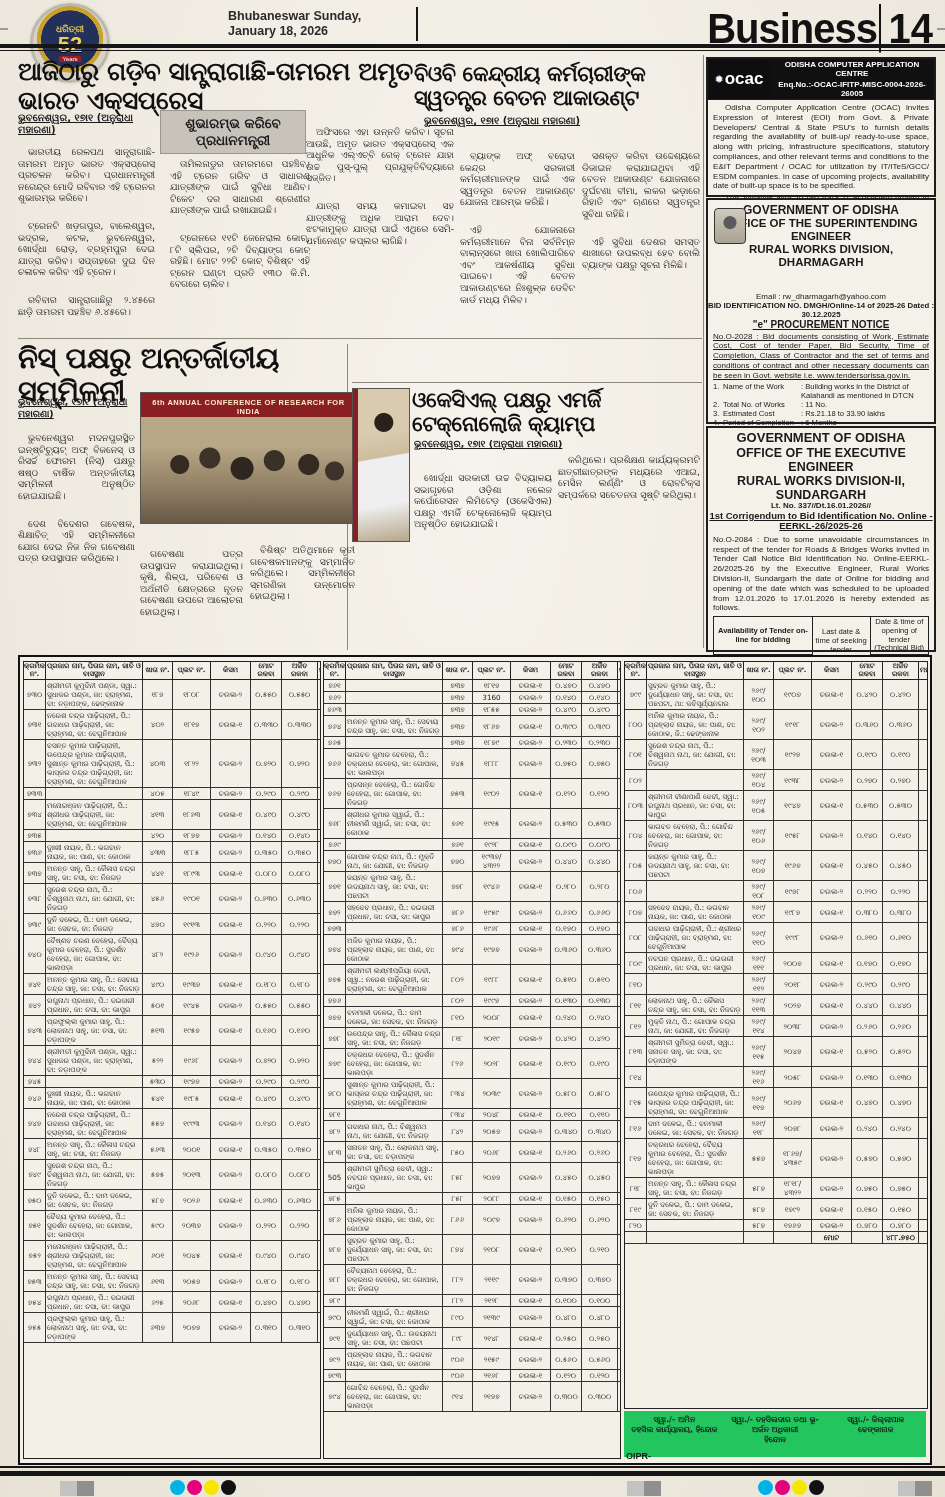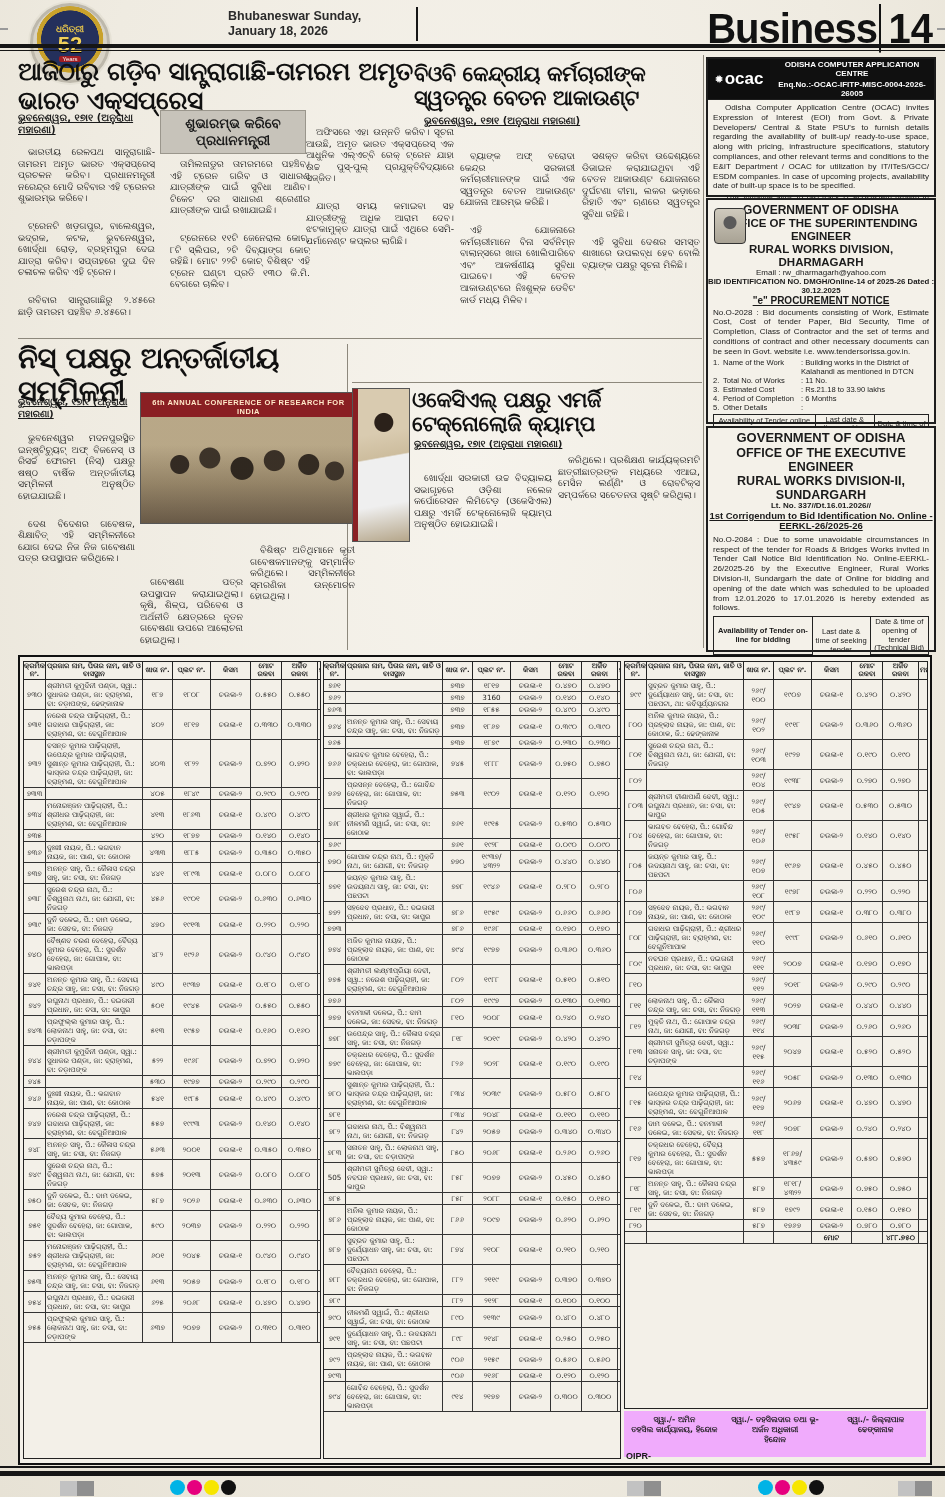--- a/index.html
+++ b/index.html
@@ -65,21 +65,21 @@
   .ad{left:18px;top:655px;width:910px;height:806px;border:2px solid #111;background:#f3f0e8;}
   .lt-group{position:absolute;top:4px;bottom:4px;border:1px solid #222;overflow:hidden;background:#f3f0e8;}
   .lt-head,.lt-row{display:grid;grid-template-columns:22px 97px 30px 38px 40px 31px 36px 1fr;}
   .lt-head > div{border-right:1px solid #222;border-bottom:1.2px solid #222;font-size:7px;font-weight:bold;text-align:center;
      display:flex;align-items:center;justify-content:center;line-height:1.1;padding:1px;}
   .lt-row > div{border-right:1px solid #333;border-bottom:1px solid #333;font-size:7.2px;line-height:9px;padding:1px;
      display:flex;align-items:center;justify-content:center;text-align:center;}
   .lt-row > div.nm{justify-content:flex-start;text-align:left;}
   .lt-row > div:last-child,.lt-head > div:last-child{border-right:none;}
   .lt-total{font-weight:bold;}
-  .sig{position:absolute;left:604px;bottom:6px;width:302px;height:46px;background:#f0abfc;display:flex;font-size:7.8px;font-weight:bold;text-align:center;}
+  .sig{position:absolute;left:604px;bottom:6px;width:302px;height:46px;background:#22c55e;display:flex;font-size:7.8px;font-weight:bold;text-align:center;}
   .sig .s{flex:1;line-height:10px;padding-top:4px;}
   .oipr-ad{position:absolute;left:606px;bottom:2px;font-size:9px;font-weight:bold;}
   
   .botrule1{left:0;top:1466px;width:945px;height:2px;}
   .botrule2{left:0;top:1471px;width:945px;height:5px;}
   .gray-sq{top:1481px;width:34px;height:15px;background:linear-gradient(90deg,#c2c2c2 0 50%,#8f8f8f 50%);}
   .dot{top:1480px;width:15px;height:15px;border-radius:50%;}
   .tick{background:#9a9a9a;}
 </style>
 </head>
@@ -137,21 +137,21 @@
 
   <div class="abs od hl" style="left:18px;top:342px;width:330px;font-size:29px;">ନିସ୍ ପକ୍ଷରୁ ଅନ୍ତର୍ଜାତୀୟ ସମ୍ମିଳନୀ</div>
   <div class="abs od byline" style="left:18px;top:396px;width:125px;font-size:9.5px;">ଭୁବନେଶ୍ୱର, ୧୭ା୧ (ଅନୁରାଧା ମହାରଣା)</div>
   <div class="abs photo-nis">
     <div class="banner-text">6th ANNUAL CONFERENCE OF RESEARCH FOR INDIA</div>
   </div>
   <div class="abs od body-col" style="left:18px;top:416px;width:117px;height:234px;">
       <p>ଭୁବନେଶ୍ୱର ମଦନପୁରସ୍ଥିତ ଇନ୍‌ଷ୍ଟିଚ୍ୟୁଟ୍ ଅଫ୍ ବିଜନେସ୍ ଓ ରିସର୍ଚ୍ଚ ଫୋରମ (ନିସ୍) ପକ୍ଷରୁ ଷଷ୍ଠ ବାର୍ଷିକ ଅନ୍ତର୍ଜାତୀୟ ସମ୍ମିଳନୀ ଅନୁଷ୍ଠିତ ହୋଇଯାଇଛି।</p>
       <p>ଦେଶ ବିଦେଶର ଗବେଷକ, ଶିକ୍ଷାବିତ୍ ଏହି ସମ୍ମିଳନୀରେ ଯୋଗ ଦେଇ ନିଜ ନିଜ ଗବେଷଣା ପତ୍ର ଉପସ୍ଥାପନ କରିଥିଲେ।</p>
     </div>
-  <div class="abs od body-col" style="left:140px;top:560px;width:103px;height:122px;">
+  <div class="abs od body-col" style="left:140px;top:532px;width:103px;height:122px;">
       <p>ଗବେଷଣା ପତ୍ର ଉପସ୍ଥାପନ କରାଯାଇଥିଲା। କୃଷି, ଶିଳ୍ପ, ପରିବେଶ ଓ ଅର୍ଥନୀତି କ୍ଷେତ୍ରରେ ନୂତନ ଗବେଷଣା ଉପରେ ଆଲୋଚନା ହୋଇଥିଲା।</p>
     </div>
   <div class="abs od body-col" style="left:250px;top:528px;width:105px;height:122px;">
       <p>ବିଶିଷ୍ଟ ଅତିଥିମାନେ କୃତୀ ଗବେଷକମାନଙ୍କୁ ସମ୍ମାନିତ କରିଥିଲେ। ସମ୍ମିଳନୀରେ ସ୍ମରଣିକା ଉନ୍ମୋଚନ ହୋଇଥିଲା।</p>
     </div>
 
   <div class="abs od hl" style="left:412px;top:388px;width:290px;font-size:21px;">ଓକେସିଏଲ୍ ପକ୍ଷରୁ ଏମର୍ଜି ଟେକ୍ନୋଲୋଜି କ୍ୟାମ୍ପ</div>
   <div class="abs photo-okcl"></div>
   <div class="abs od byline" style="left:414px;top:438px;width:170px;font-size:9.5px;">ଭୁବନେଶ୍ୱର, ୧୭ା୧ (ଅନୁରାଧା ମହାରଣା)</div>
   <div class="abs od body-col" style="left:414px;top:456px;width:138px;height:194px;">
@@ -181,24 +181,24 @@
       <p style="margin:0;font-weight:bold;"><span>No. U-52</span>
         <span style="float:right">OIPR:</span></p>
     </div>
   </div>
 
   <div class="abs notice" style="left:706px;top:198px;width:226px;height:222px;">
     <div class="gov-emblem"></div>
     <div class="gov-center" style="font-size:12px;padding-top:4px;">GOVERNMENT OF ODISHA</div>
     <div class="gov-center" style="font-size:11.5px;">OFFICE OF THE SUPERINTENDING ENGINEER</div>
     <div class="gov-center" style="font-size:11.5px;">RURAL WORKS DIVISION, DHARMAGARH</div>
-    <div class="gov-center" style="font-size:8px;font-weight:normal;">Email : rw_dharmagarh@yahoo.com</div>
+    <div class="gov-center" style="font-size:8px;font-weight:normal;margin-top:24px;">Email : rw_dharmagarh@yahoo.com</div>
     <div class="gov-center" style="font-size:7.8px;">BID IDENTIFICATION NO. DMGH/Online-14 of 2025-26 Dated : 30.12.2025</div>
     <div class="gov-center" style="font-size:10px;text-decoration:underline;">"e" PROCUREMENT NOTICE</div>
-    <div class="ntext" style="padding-top:1px;">
+    <div class="ntext" style="padding-top:1px;text-decoration:underline;">
       <p style="text-indent:0;margin:0;">No.O-2028 : Bid documents consisting of Work, Estimate Cost, Cost of tender Paper, Bid Security, Time of Completion, Class of Contractor and the set of terms and conditions of contract and other necessary documents can be seen in Govt. website i.e. www.tendersorissa.gov.in.</p>
     </div>
     <div style="padding:0 5px;">
 
         <div style="display:flex;font-size:7.6px;line-height:9px;">
           <span style="width:10px;">1.</span>
           <span style="width:78px;">Name of the Work</span>
           <span style="flex:1;">: Building works in the District of Kalahandi as mentioned in DTCN</span>
         </div>
 

